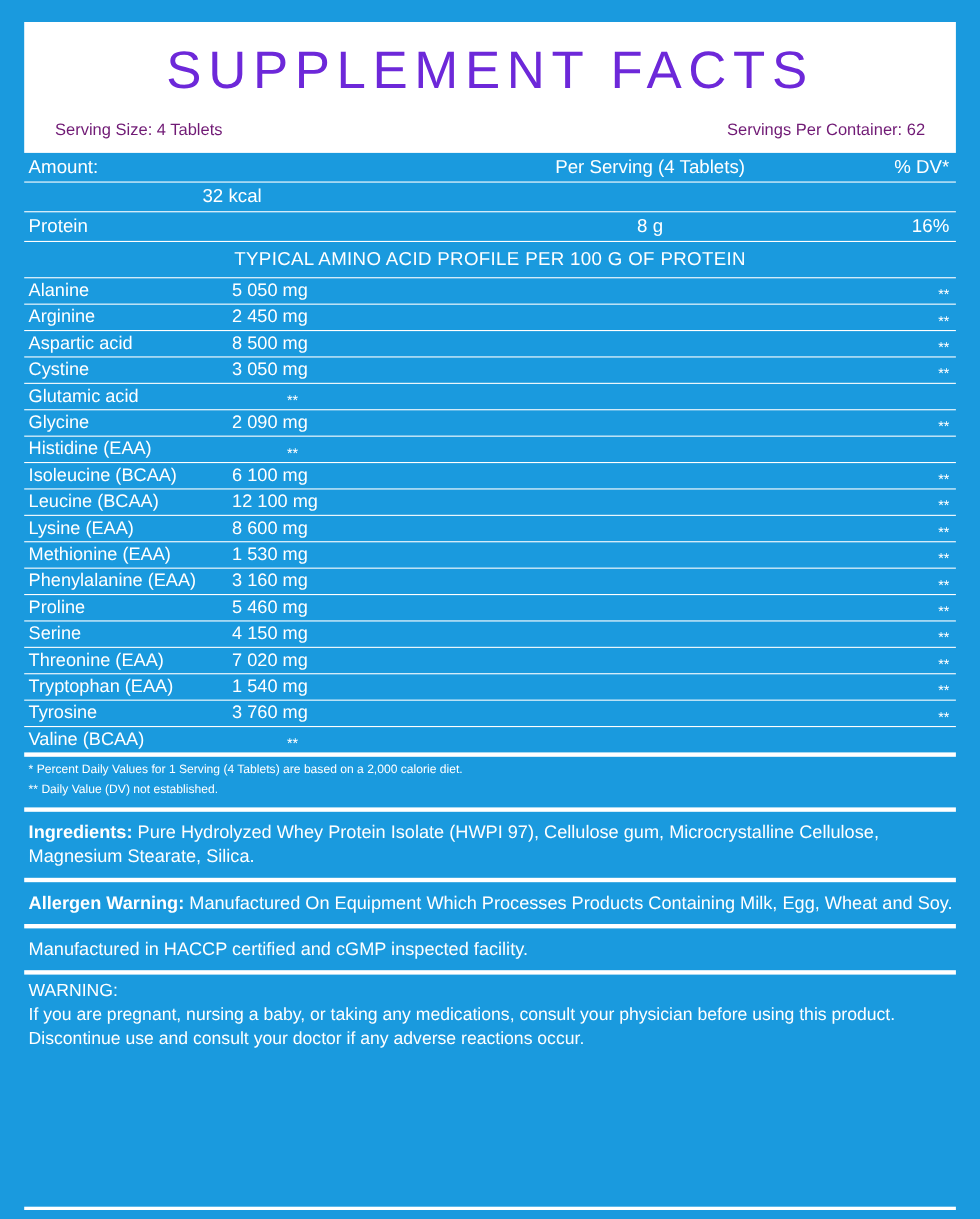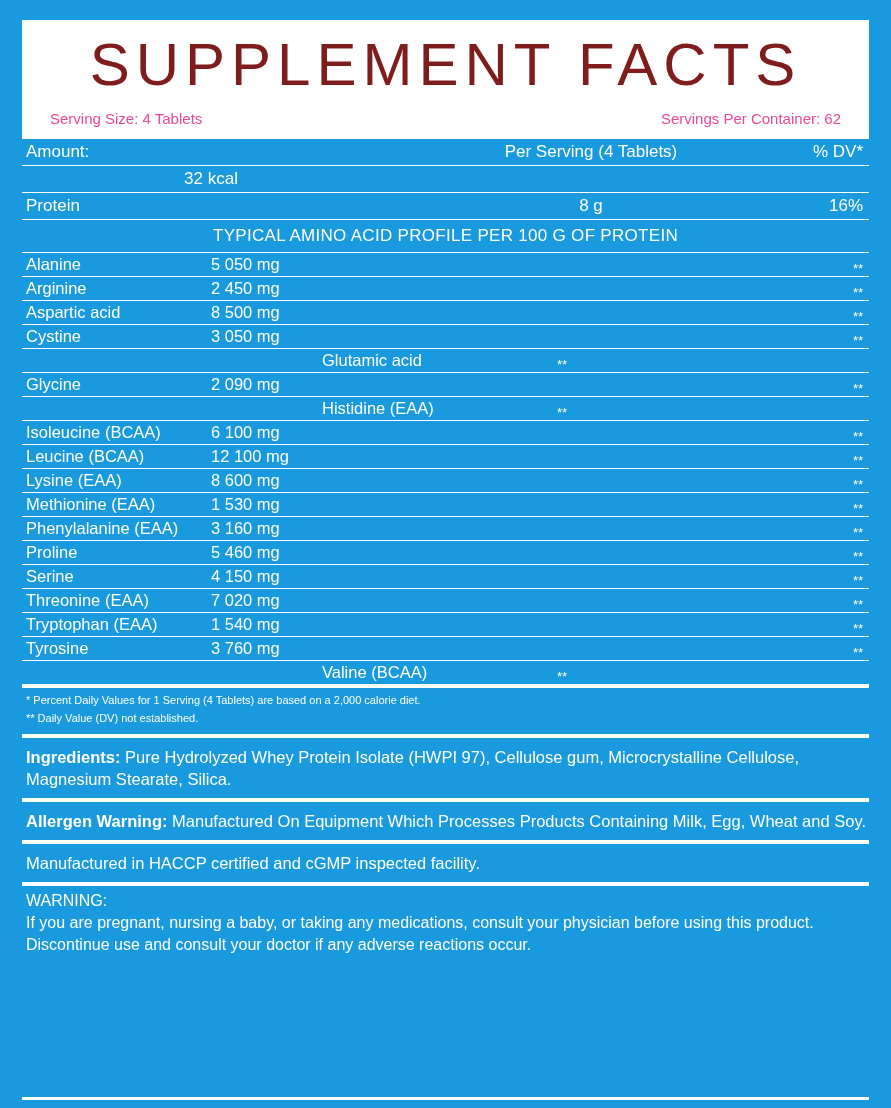--- a/index.html
+++ b/index.html
@@ -21,33 +21,33 @@
     box-sizing: border-box;
     padding: 20px 22px 0 22px;
   }
   
   .header-box {
     background: #ffffff;
     padding: 10px 24px 12px 24px;
     box-sizing: border-box;
   }
   .header-title {
-    color: #7f1d1d;
-    font-size: 60px;
+    color: #6d28d9;
+    font-size: 48px;
     line-height: 70px;
     letter-spacing: 6px;
     font-weight: normal;
     text-align: center;
     white-space: nowrap;
   }
   .header-sub {
     display: flex;
     justify-content: space-between;
     align-items: center;
-    color: #ec4899;
+    color: #701a75;
     font-size: 15px;
     margin-top: 10px;
     padding: 0 4px;
   }
   
   .rule {
     background: #ffffff;
     height: 2px;
     width: 100%;
   }
@@ -69,21 +69,20 @@
     font-size: 17px;
     text-align: center;
     padding: 6px 0 6px 0;
     letter-spacing: 0.3px;
   }
   .amino-row {
     display: flex;
     align-items: baseline;
     font-size: 16.5px;
     padding: 2px 0 2px 4px;
-    justify-content: center;
   }
   .amino-row .a-name { width: 185px; flex: 0 0 185px; }
   .amino-row .a-val  { flex: 1 1 auto; }
   .amino-row .a-dv   {
     width: 60px; flex: 0 0 60px; text-align: right;
     font-size: 13px; padding-right: 6px; position: relative; top: 3px;
   }
   .amino-rule {
     background: #ffffff;
     height: 1px;

